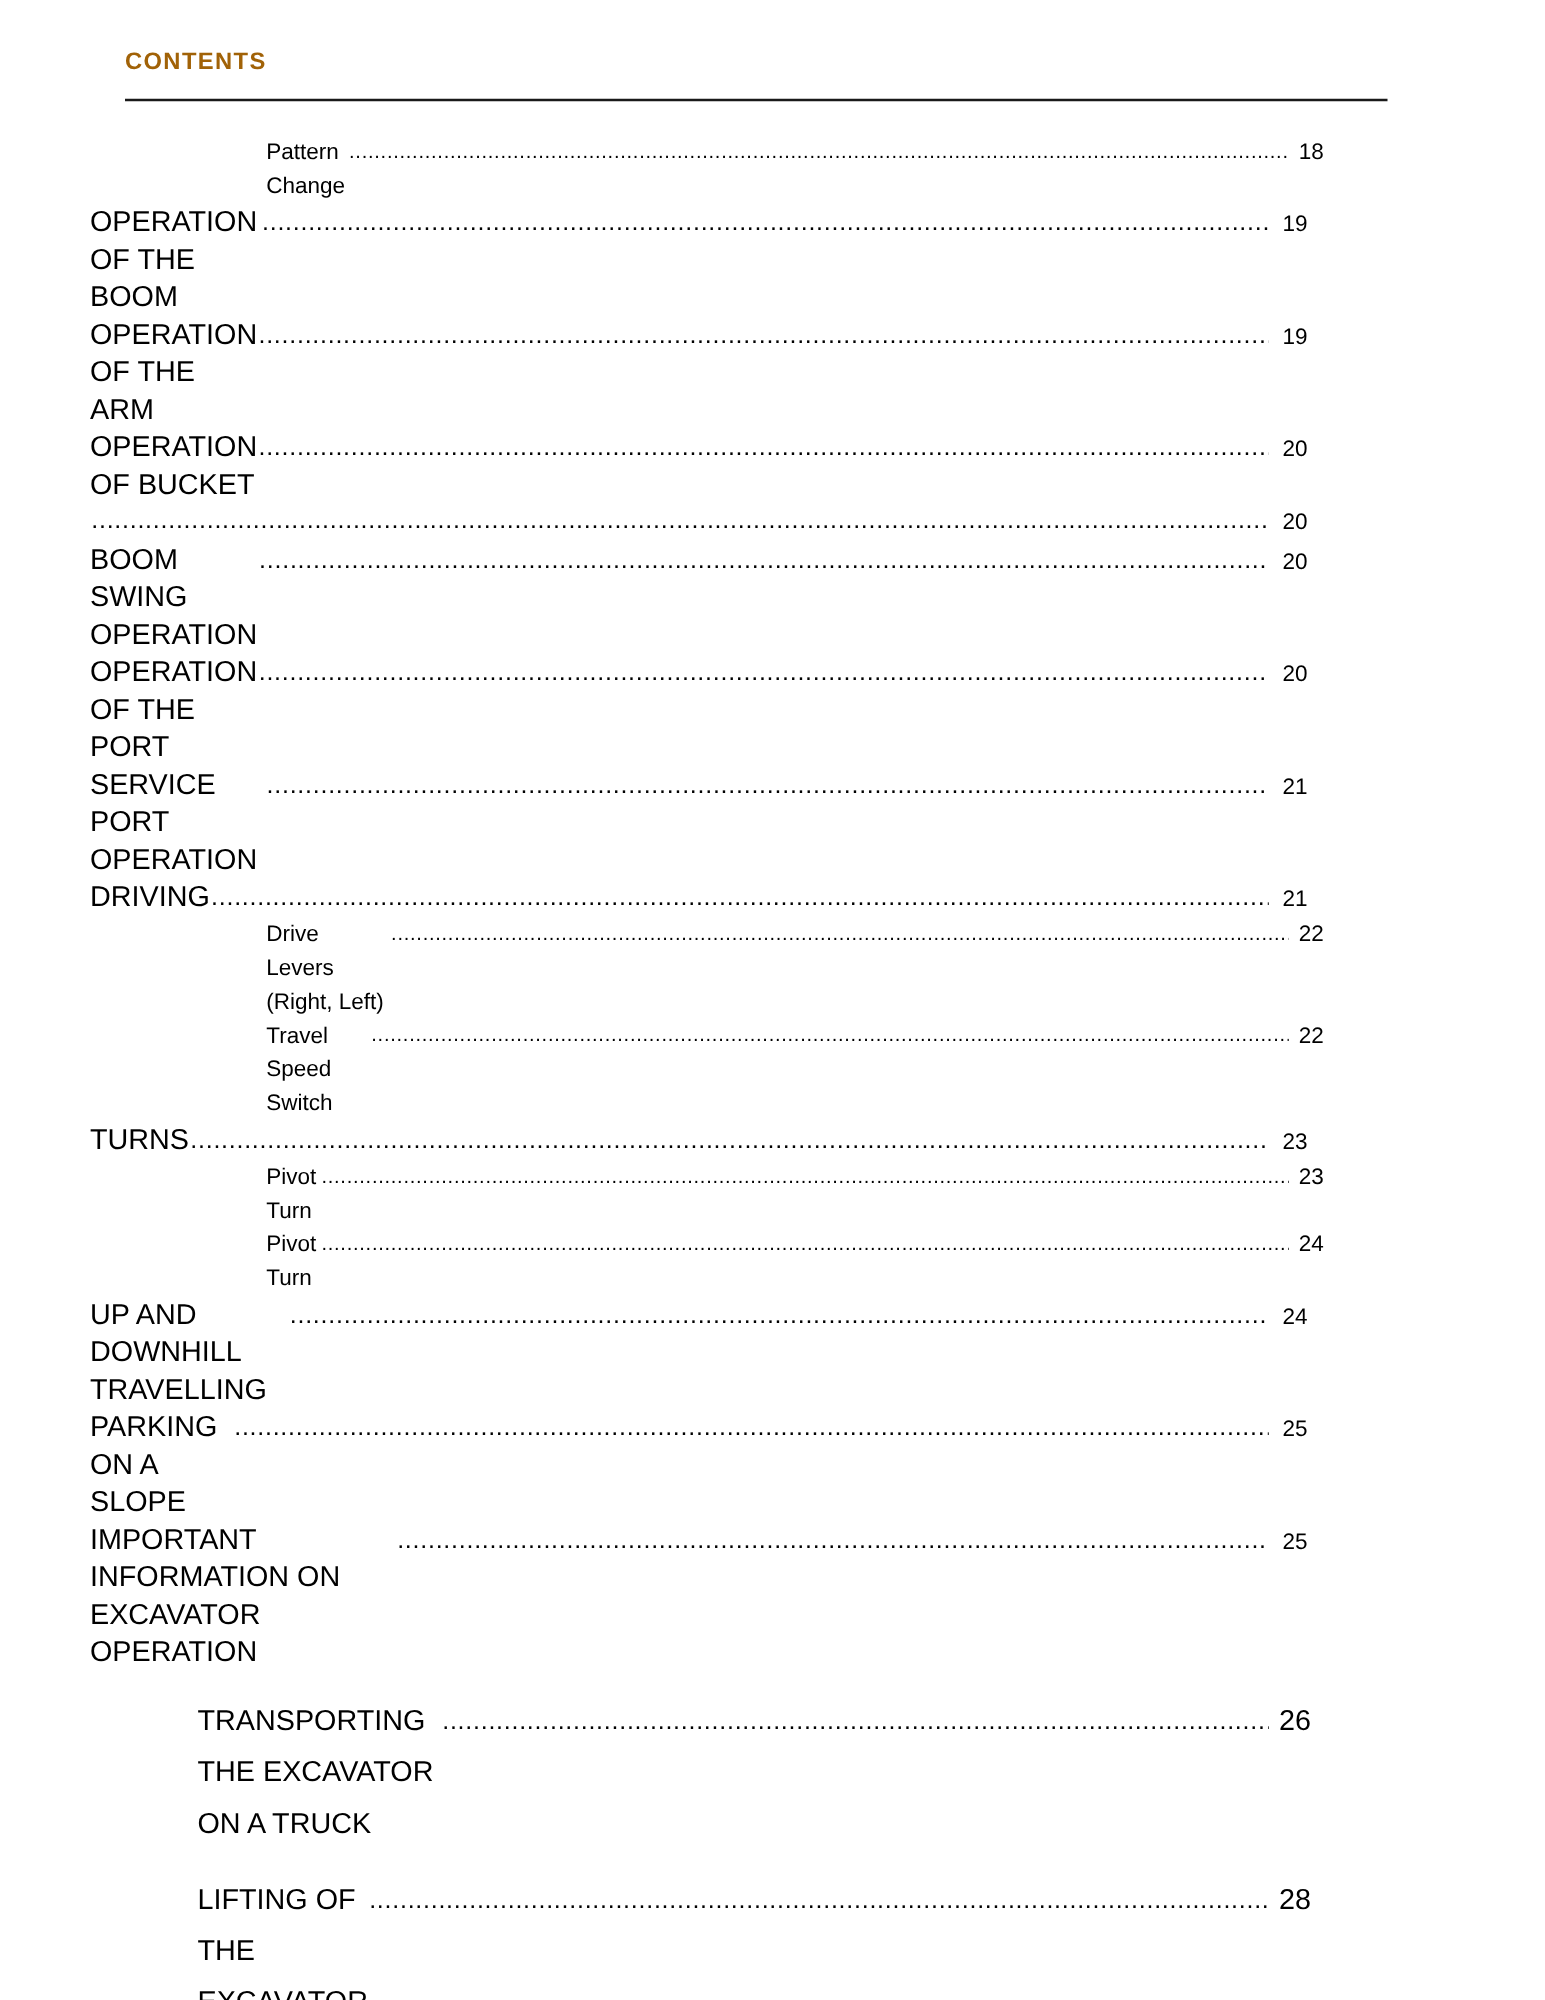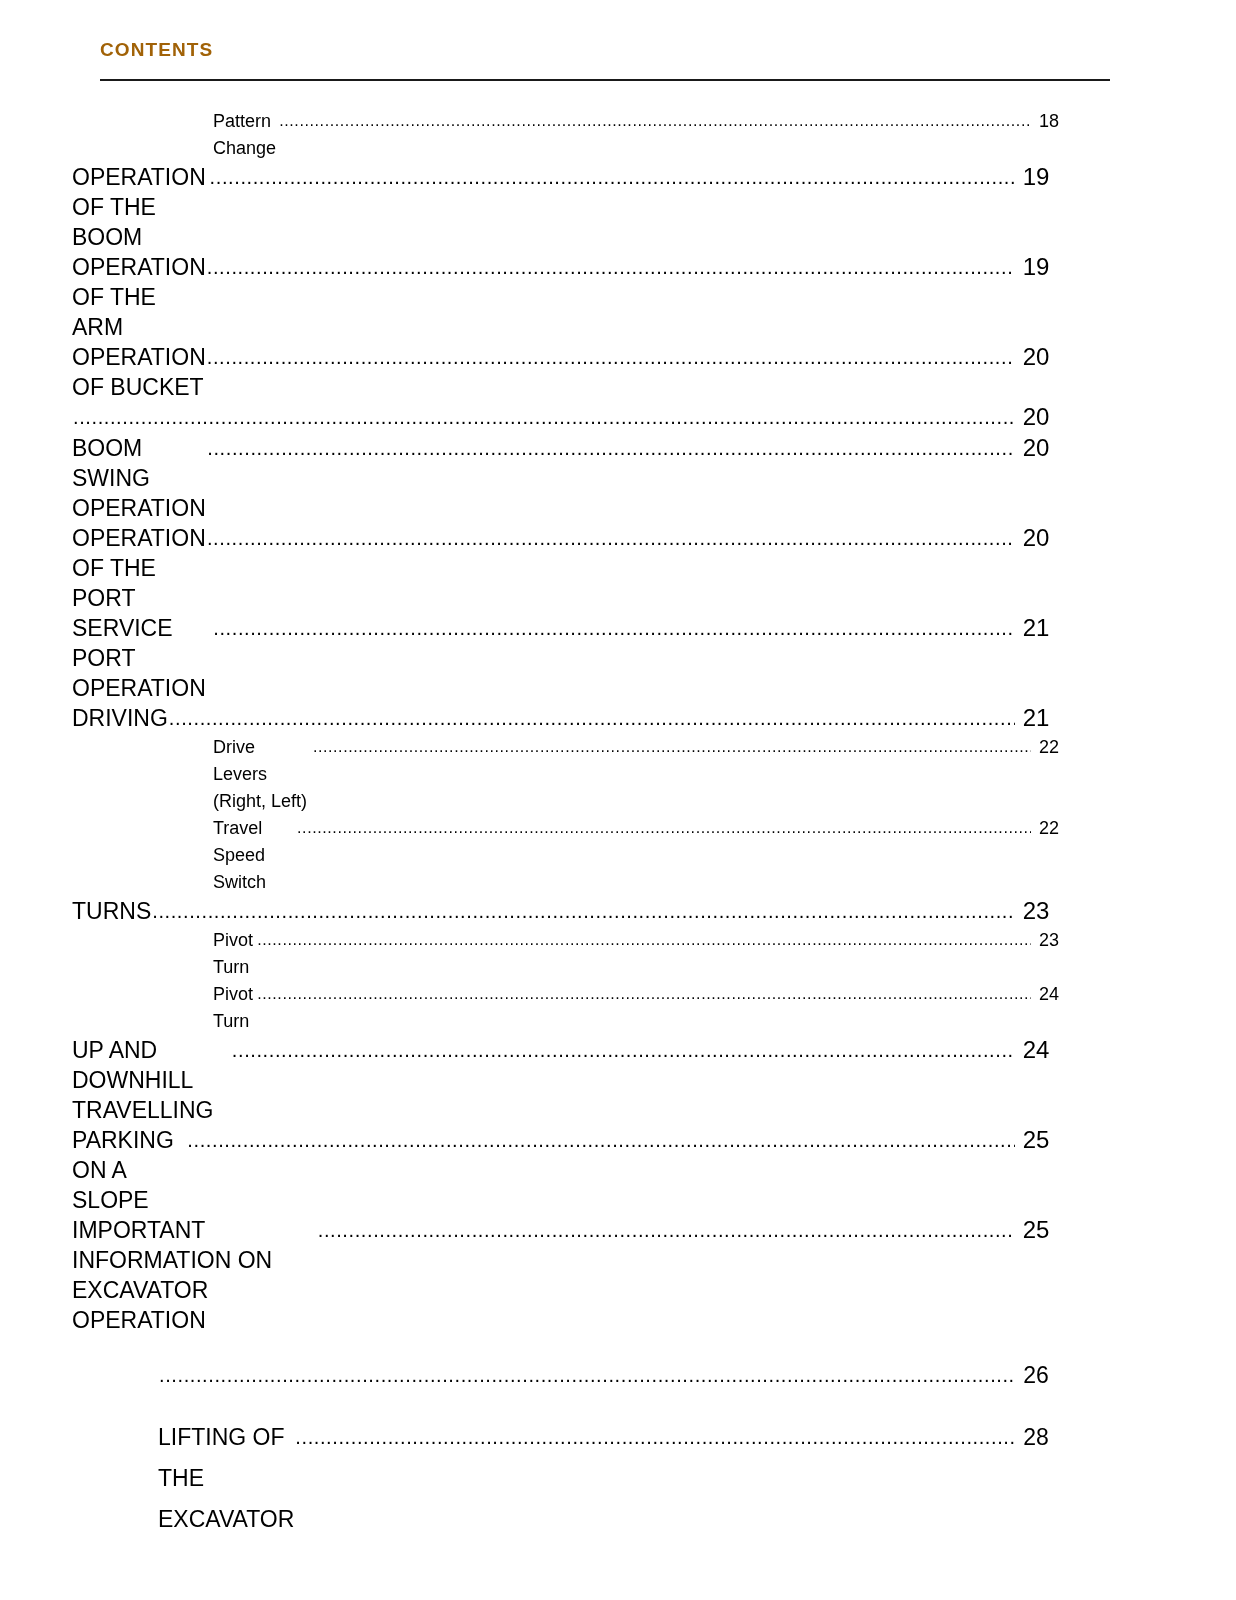--- a/index.html
+++ b/index.html
@@ -99,21 +99,21 @@
   .lvl0 .toc-leader { font-size: 20px; }
   .lvl0 .toc-page { font-size: 23px; min-width: 34px; }
 
   
   .lvl1 {
     padding-left: 72px;
     font-size: 23px;
     line-height: 30px;
   }
   .lvl1 .toc-leader { font-size: 20px; }
-  .lvl1 .toc-page { font-size: 24px; min-width: 34px; }
+  .lvl1 .toc-page { font-size: 18px; min-width: 34px; }
 
   
   .lvl2 {
     padding-left: 203px;
     font-size: 18px;
     line-height: 27px;
     margin-left: 10px;
   }
   .lvl2 .toc-leader { font-size: 16px; }
   .lvl2 .toc-page { font-size: 18px; min-width: 28px; }
@@ -210,20 +210,21 @@
         <span class="toc-title">PARKING ON A SLOPE</span>
         <span class="toc-leader"></span>
         <span class="toc-page">25</span>
       </div>
       <div class="toc-entry lvl1">
         <span class="toc-title">IMPORTANT INFORMATION ON EXCAVATOR OPERATION</span>
         <span class="toc-leader"></span>
         <span class="toc-page">25</span>
       </div>
       <div class="toc-entry lvl0 gap-top">
+        <span class="toc-title">TRANSPORTING THE EXCAVATOR ON A TRUCK</span>
         <span class="toc-leader"></span>
         <span class="toc-page">26</span>
       </div>
       <div class="toc-entry lvl0 gap-top">
         <span class="toc-title">LIFTING OF THE EXCAVATOR</span>
         <span class="toc-leader"></span>
         <span class="toc-page">28</span>
       </div>
     </div>
 

